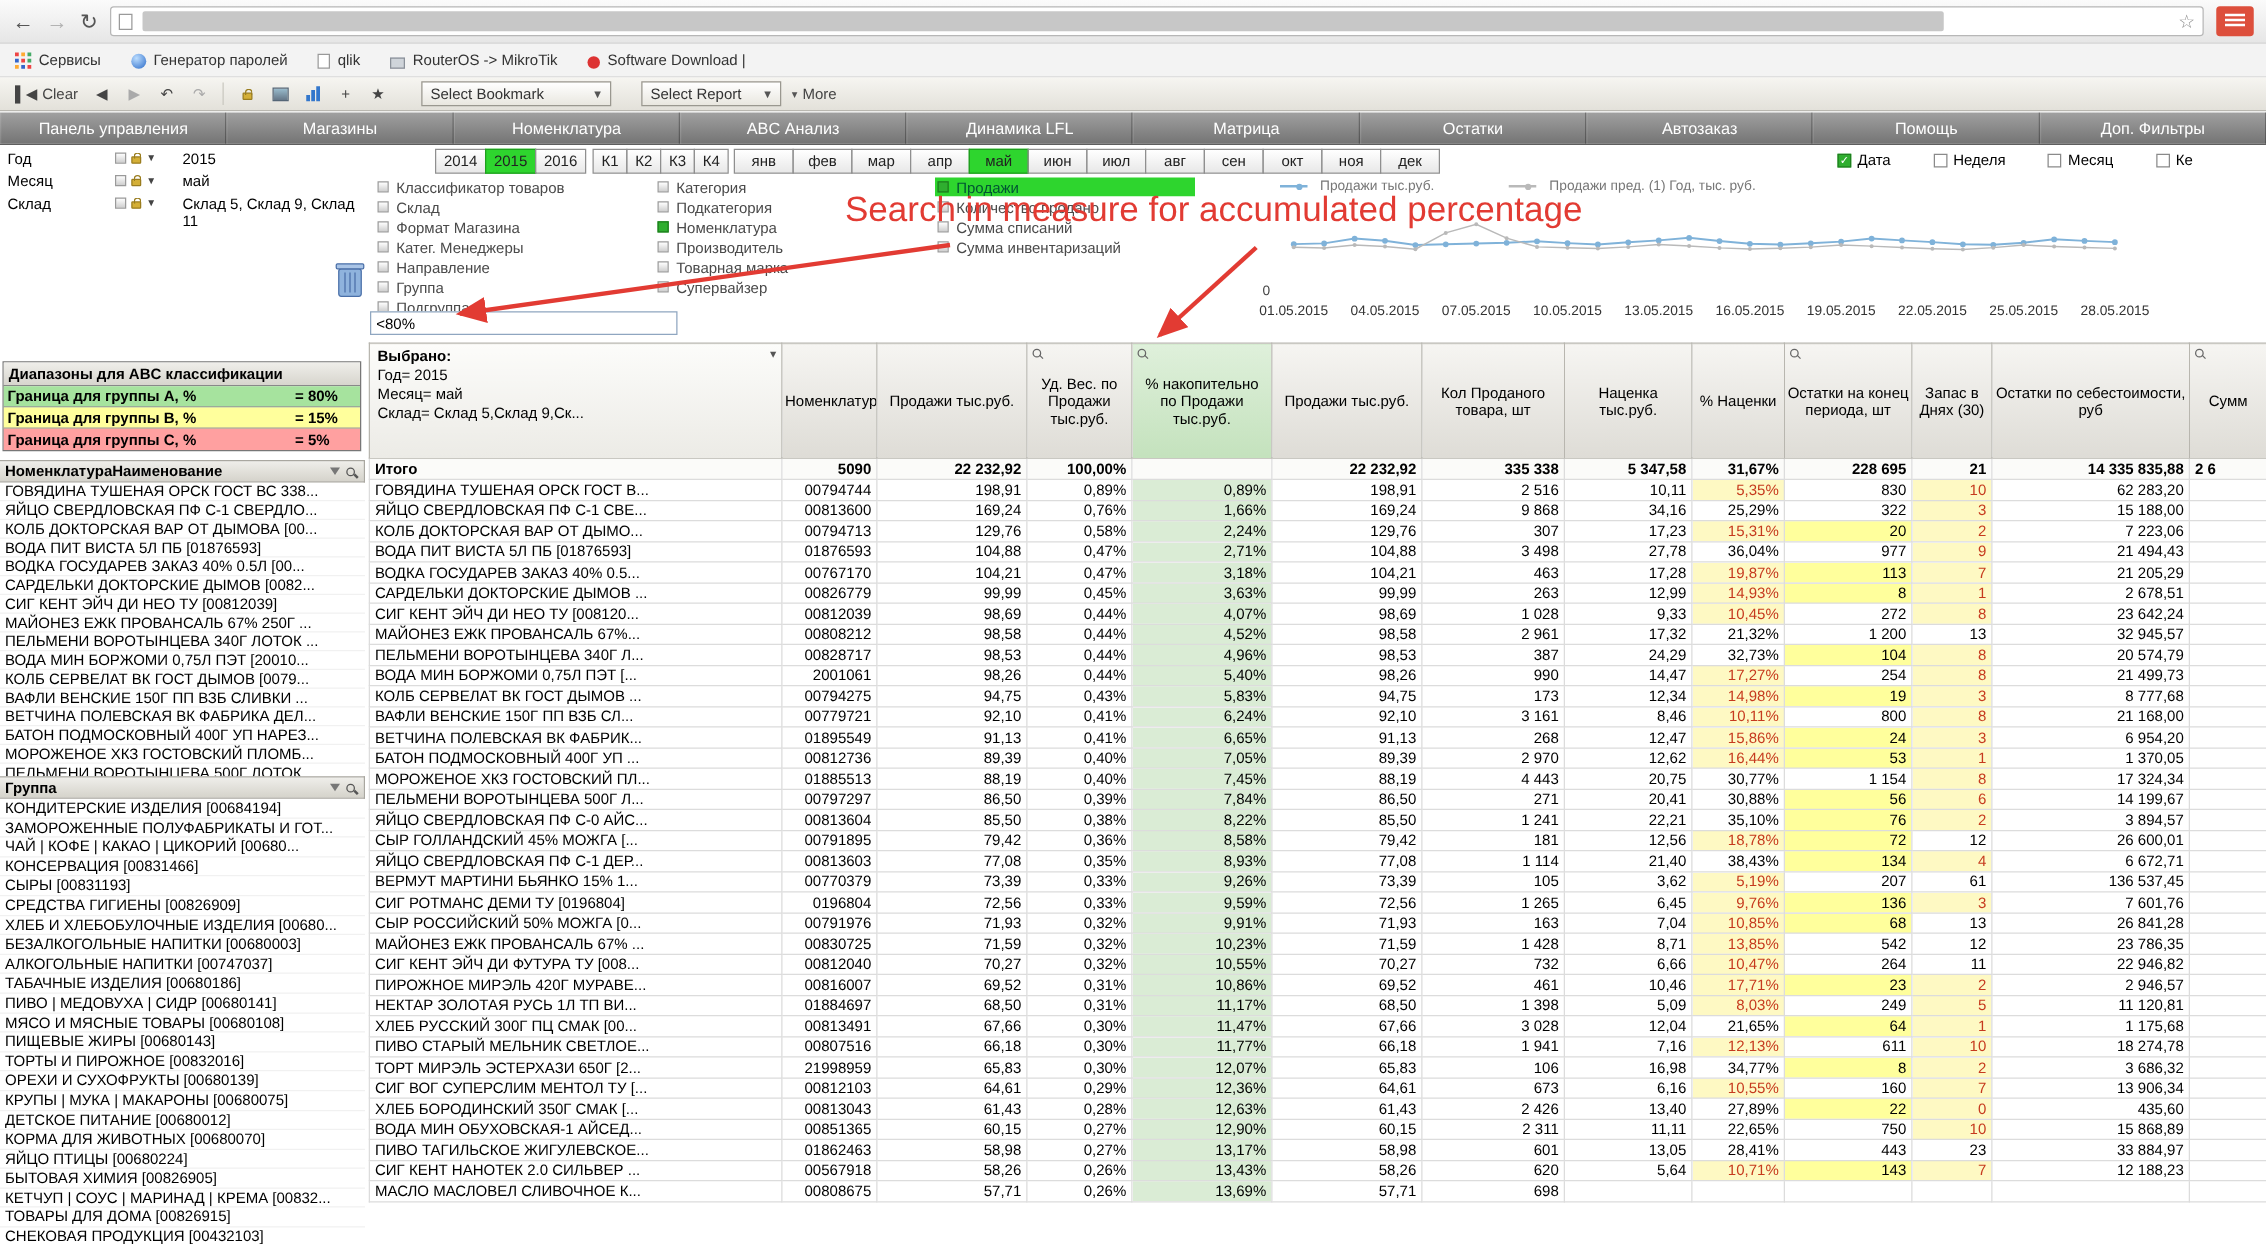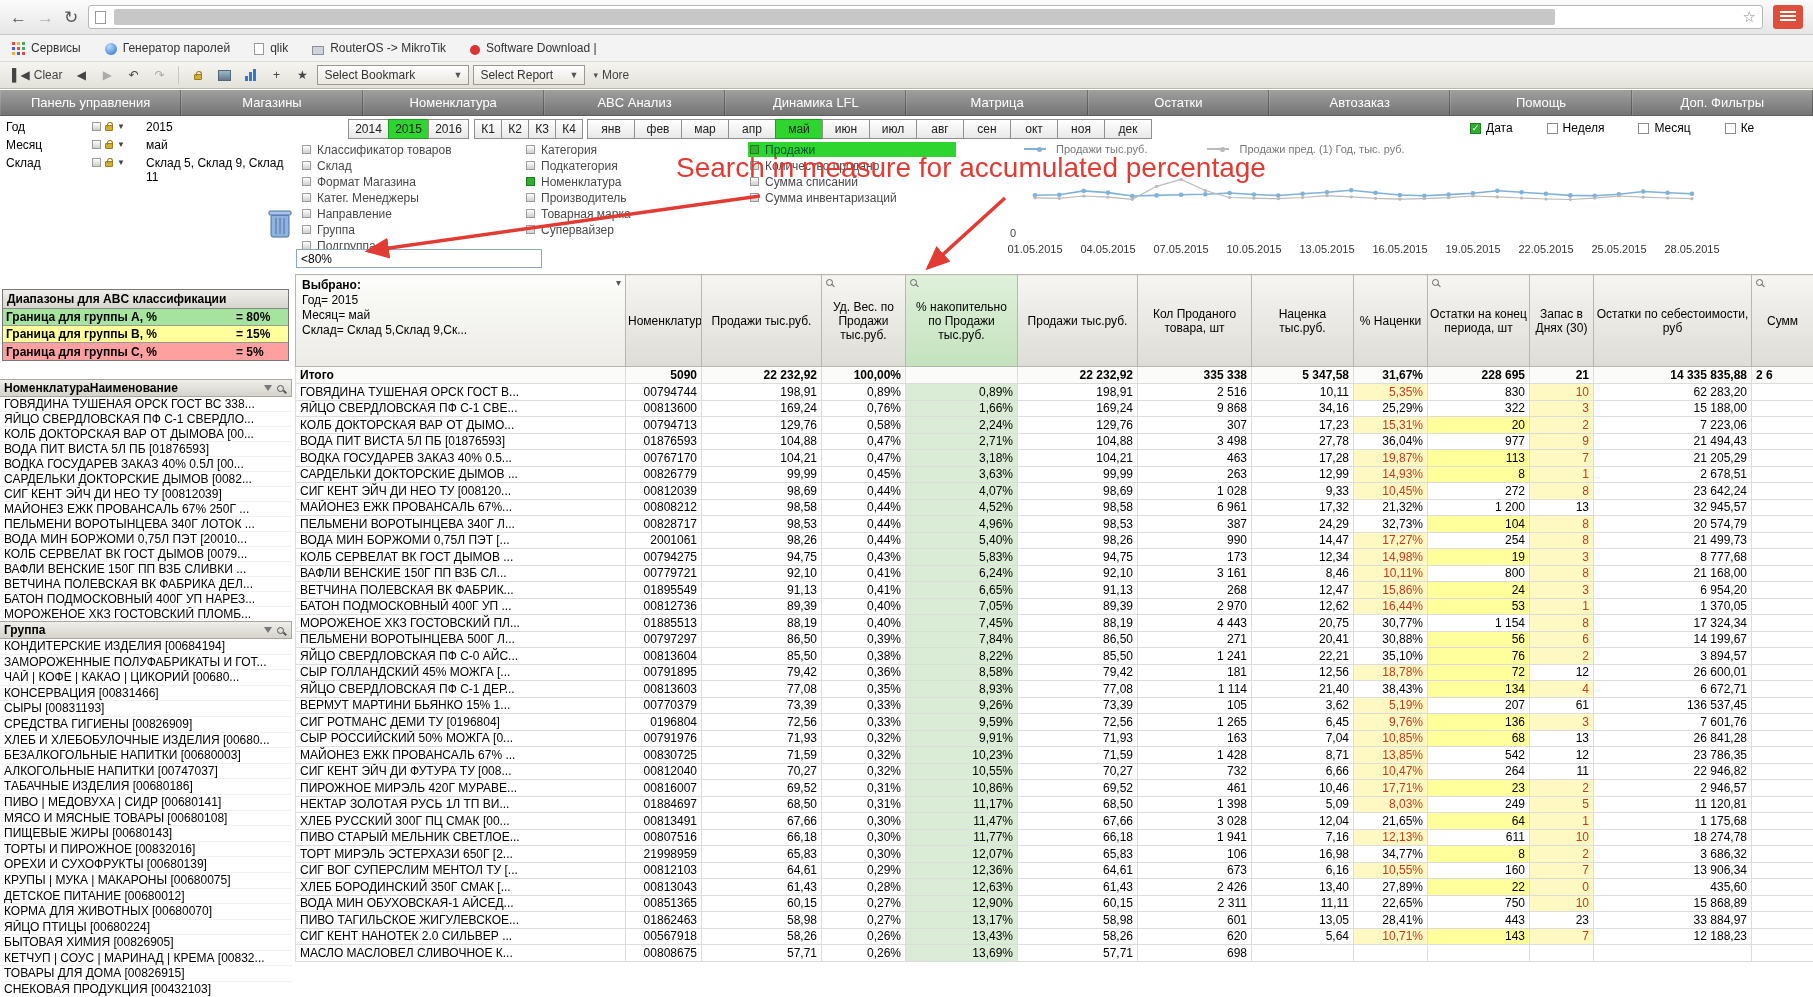--- a/index.html
+++ b/index.html
@@ -26,21 +26,21 @@
 .globe-icon{width:12px;height:12px;border-radius:50%;background:radial-gradient(circle at 35% 30%,#bdf,#2a6ac8)}
 .doc-icon{width:10px;height:12px;background:#fff;border:1px solid #999}
 .router-icon{width:12px;height:9px;background:#cfd4da;border:1px solid #8a9099}
 .download-icon{width:10px;height:10px;border-radius:50%;background:#d33}
 
 
 .qtoolbar{position:absolute;left:0;top:62px;width:100%;height:27px;background:linear-gradient(#f6f5f1,#e3e1da);border-bottom:1px solid #b9b7b0;display:flex;align-items:center;gap:4px;padding:0 8px;font-size:12px;z-index:60}
 .tbtn{height:21px;min-width:22px;display:flex;align-items:center;justify-content:center;gap:4px;color:#444;padding:0 4px}
 .tbtn.dim{color:#aaa}
 .tsep{width:1px;height:18px;background:#c9c7c0;margin:0 4px}
-.qsel{width:152px;height:20px;border:1px solid #9a9890;background:linear-gradient(#fff,#e9e7e0);display:flex;align-items:center;justify-content:space-between;padding:0 6px;color:#333}
+.qsel{width:152px;height:20px;border:1px solid #9a9890;background:linear-gradient(#fff,#e9e7e0);display:flex;align-items:center;justify-content:space-between;padding:0 6px;margin-left:20px;color:#333}
 .qsel.small{width:112px}
 .car{font-size:9px;color:#555}
 .ico-grid{width:13px;height:11px;border:1px solid #567;background:linear-gradient(#9bc,#678)}
 .ico-bars{display:flex;align-items:flex-end;gap:1px;height:12px}
 .ico-bars i{width:3px;background:#37c;display:block}
 .ico-bars i:nth-child(1){height:5px}.ico-bars i:nth-child(2){height:9px}.ico-bars i:nth-child(3){height:12px}
 
 
 .tabs{position:absolute;left:0;top:90px;width:100%;height:26px;display:flex;background:linear-gradient(#a0a0a0,#747474);border-bottom:1px solid #5e5e5e;z-index:55}
 .tab{flex:1;display:flex;align-items:center;justify-content:center;color:#fff;font-size:13px;border-right:1px solid rgba(0,0,0,.28);border-left:1px solid rgba(255,255,255,.12);white-space:nowrap;overflow:hidden}
@@ -105,21 +105,21 @@
 .abc-row .l{flex:1;padding-left:3px}
 .abc-row .v{width:52px}
 
 
 .slist{position:absolute;left:0;width:292px;background:#fff;font-size:12px;z-index:6}
 .slist .hd{height:18px;background:linear-gradient(#efeeea,#d5d3cb);border-top:1px solid #a9a7a0;border-bottom:1px solid #a9a7a0;border-right:1px solid #a9a7a0;font-weight:bold;display:flex;align-items:center;padding:0 4px;gap:5px}
 .slist .hd .sp{flex:1;white-space:nowrap;overflow:hidden}
 .funnel{width:0;height:0;border-left:4px solid transparent;border-right:4px solid transparent;border-top:6px solid #777}
 .mag2{position:relative;width:7px;height:7px;border:1.5px solid #555;border-radius:50%;margin-right:3px}
 .mag2:after{content:'';position:absolute;width:4px;height:1.5px;background:#555;right:-4px;bottom:-2px;transform:rotate(45deg)}
-#nomlist{top:379px}
+#nomlist{top:368px}
 #grouplist{top:621px}
 .litem{white-space:nowrap;overflow:hidden;padding:0 4px;border-bottom:1px solid #f1f1f1}
 #nomlist .litem{height:15px;line-height:15px}
 #grouplist .litem{height:15.6px;line-height:15.6px}
 
 
 .dtable{position:absolute;left:295px;top:274px;z-index:10;background:#fff}
 table.grid{border-collapse:collapse;table-layout:fixed;width:1518px;background:#fff}
 .grid th,.grid td{overflow:hidden;white-space:nowrap}
 .grid th{height:92px;border:1px solid #b8b6af;background:linear-gradient(#f6f5f2,#dedcd6);font-weight:normal;font-size:12px;vertical-align:middle;text-align:center;position:relative;padding:0 2px}
@@ -761,21 +761,21 @@
             <td class="num">23 642,24</td>
             <td class="num cut"></td>
           </tr>
           <tr class="">
             <td class="name">МАЙОНЕЗ ЕЖК ПРОВАНСАЛЬ 67%...</td>
             <td class="num">00808212</td>
             <td class="num">98,58</td>
             <td class="num">0,44%</td>
             <td class="num green">4,52%</td>
             <td class="num">98,58</td>
-            <td class="num">6 961</td>
+            <td class="num">2 961</td>
             <td class="num">17,32</td>
             <td class="num">21,32%</td>
             <td class="num">1 200</td>
             <td class="num">13</td>
             <td class="num">32 945,57</td>
             <td class="num cut"></td>
           </tr>
           <tr class="">
             <td class="name">ПЕЛЬМЕНИ ВОРОТЫНЦЕВА 340Г Л...</td>
             <td class="num">00828717</td>

